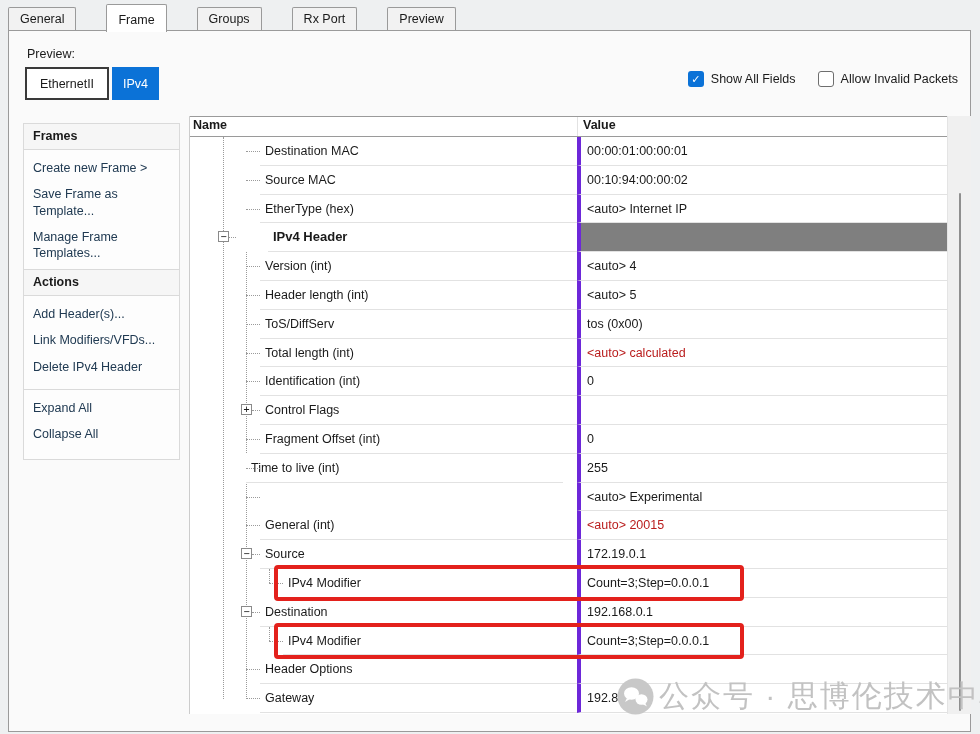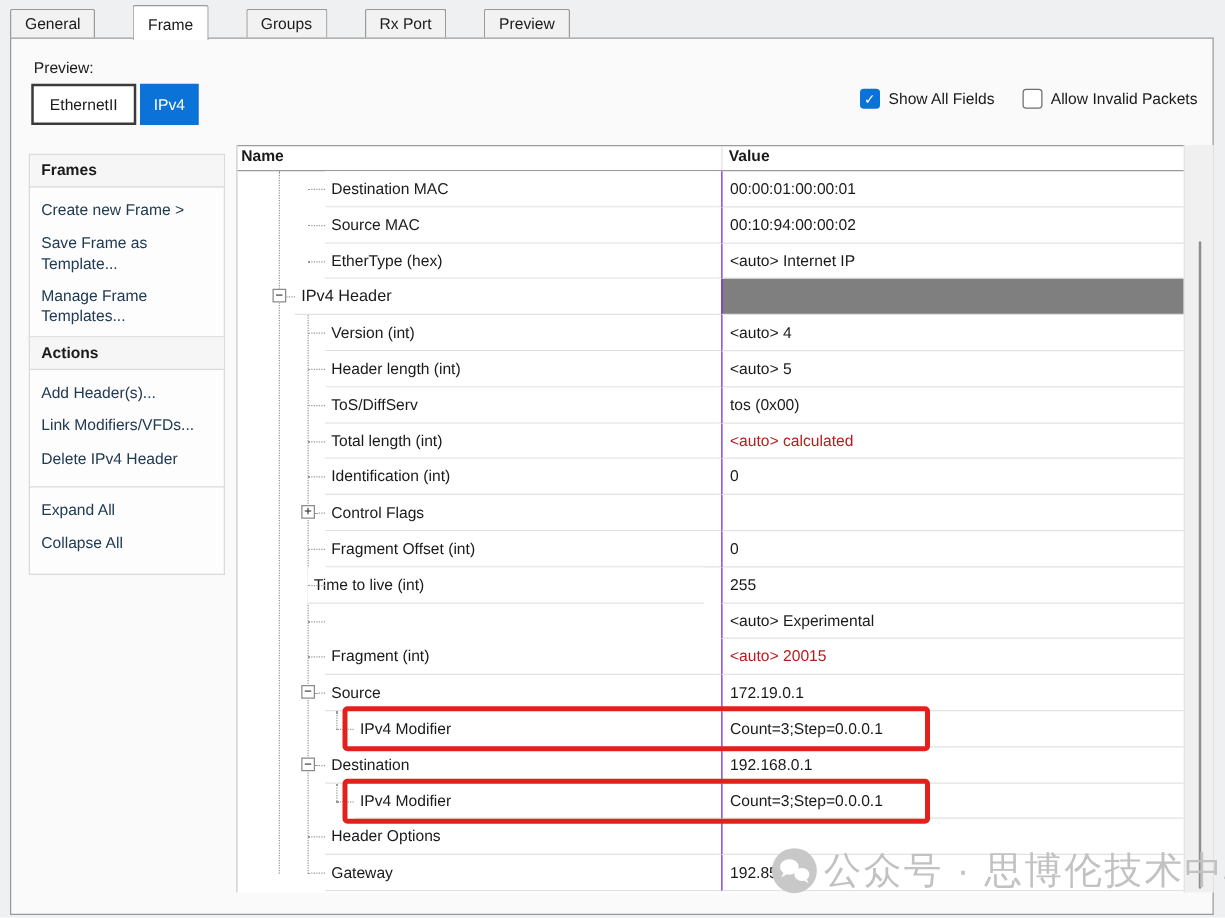--- a/index.html
+++ b/index.html
@@ -35,25 +35,25 @@
           border-left:1px solid #cccccc;box-sizing:border-box;}
   .thead{height:19px;border-top:1px solid #9a9a9a;border-bottom:1px solid #9a9a9a;position:relative;
          font-weight:bold;font-size:12.5px;}
   .thead .h-name{position:absolute;left:3px;top:1px;}
   .thead .h-value{position:absolute;left:393px;top:1px;}
   .tbody{position:relative;height:576px;}
   .row{height:28.8px;position:relative;}
   .name-cell{position:absolute;height:100%;border-bottom:1px solid #e2e2e2;line-height:28.8px;
              font-size:12.5px;padding-left:5px;box-sizing:border-box;background:#fff;white-space:nowrap;overflow:hidden;}
   .value-cell{position:absolute;left:387px;width:370px;height:100%;border-bottom:1px solid #e2e2e2;
-              border-left:1px solid #6d28d9;padding-left:6px;line-height:28.8px;font-size:12.5px;
+              border-left:4px solid #6d28d9;padding-left:6px;line-height:28.8px;font-size:12.5px;
               box-sizing:border-box;white-space:nowrap;overflow:hidden;}
   .value-cell.fill{background:var(--fill);}
   .value-cell.muted{color:#b91c1c;}
-  .name-cell.bold{font-weight:normal;font-size:13px;}
+  .name-cell.bold{font-weight:bold;font-size:13px;margin-left:32px;}
   .guide{position:absolute;border-left:1px dotted #9a9a9a;width:0;}
   .conn{position:absolute;border-top:1px dotted #9a9a9a;height:0;top:14px;}
   .stub{position:absolute;border-left:1px dotted #9a9a9a;width:0;top:0;height:14px;}
   .exp{position:absolute;width:11px;height:11px;border:1px solid #8a8a8a;background:#fff;top:8px;
        font-size:10px;line-height:9px;text-align:center;box-sizing:border-box;cursor:pointer;z-index:3;
        font-family:"DejaVu Sans Mono",monospace;}
   .redbox{position:absolute;left:84px;top:-4px;width:470px;height:36px;border:4px solid var(--red);
           border-radius:4px;z-index:6;pointer-events:none;box-sizing:border-box;}
   .gutter{position:absolute;left:757px;top:0;bottom:0;width:23px;background:#f0f0f0;border-left:1px solid #e4e4e4;}
   .scrollline{position:absolute;left:11px;top:77px;height:518px;width:2px;background:#8f8f8f;border-radius:2px;}
@@ -184,21 +184,21 @@
         <div class="row">
           <div class="name-cell" style="left: 56px; width: 317px;">Time to live (int)</div>
           <div class="value-cell">255</div>
           <div class="conn" style="left: 56px; width: 14px;"></div>
         </div>
         <div class="row">
           <div class="value-cell">&lt;auto&gt; Experimental</div>
           <div class="conn" style="left: 56px; width: 14px;"></div>
         </div>
         <div class="row">
-          <div class="name-cell" style="left: 70px; width: 317px;">Fragment (int)</div>
+          <div class="name-cell" style="left: 70px; width: 317px;">General (int)</div>
           <div class="value-cell muted">&lt;auto&gt; 20015</div>
           <div class="conn" style="left: 56px; width: 14px;"></div>
         </div>
         <div class="row">
           <div class="name-cell" style="left: 70px; width: 317px;">Source</div>
           <div class="value-cell">172.19.0.1</div>
           <div class="conn" style="left: 62px; width: 8px;"></div>
           <div class="exp" style="left: 51px;">−</div>
           <div class="conn" style="left: 33px;"></div>
         </div>

